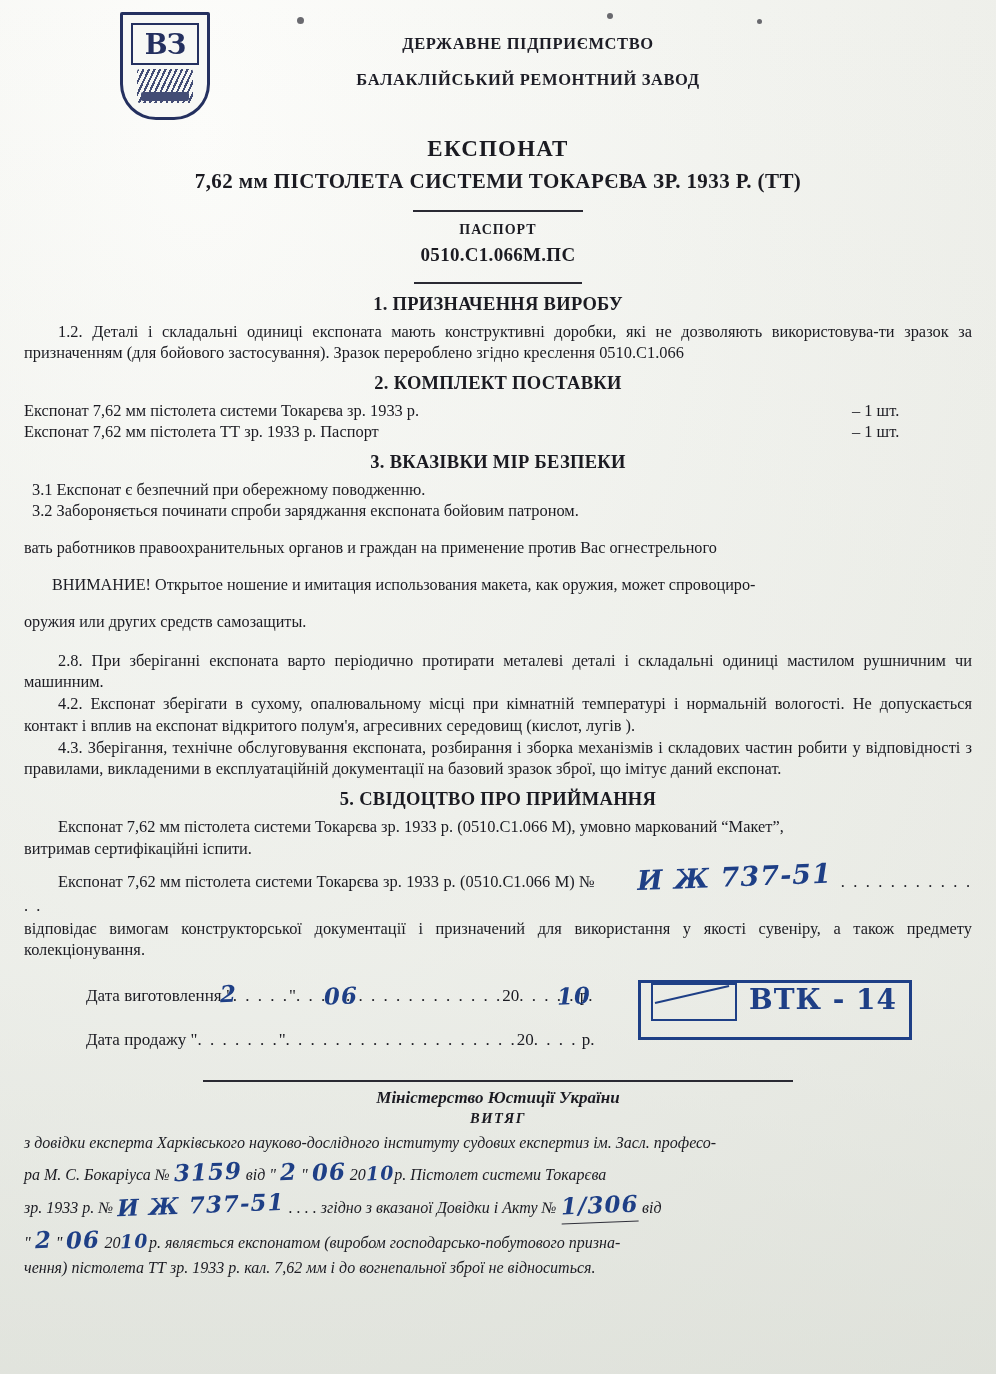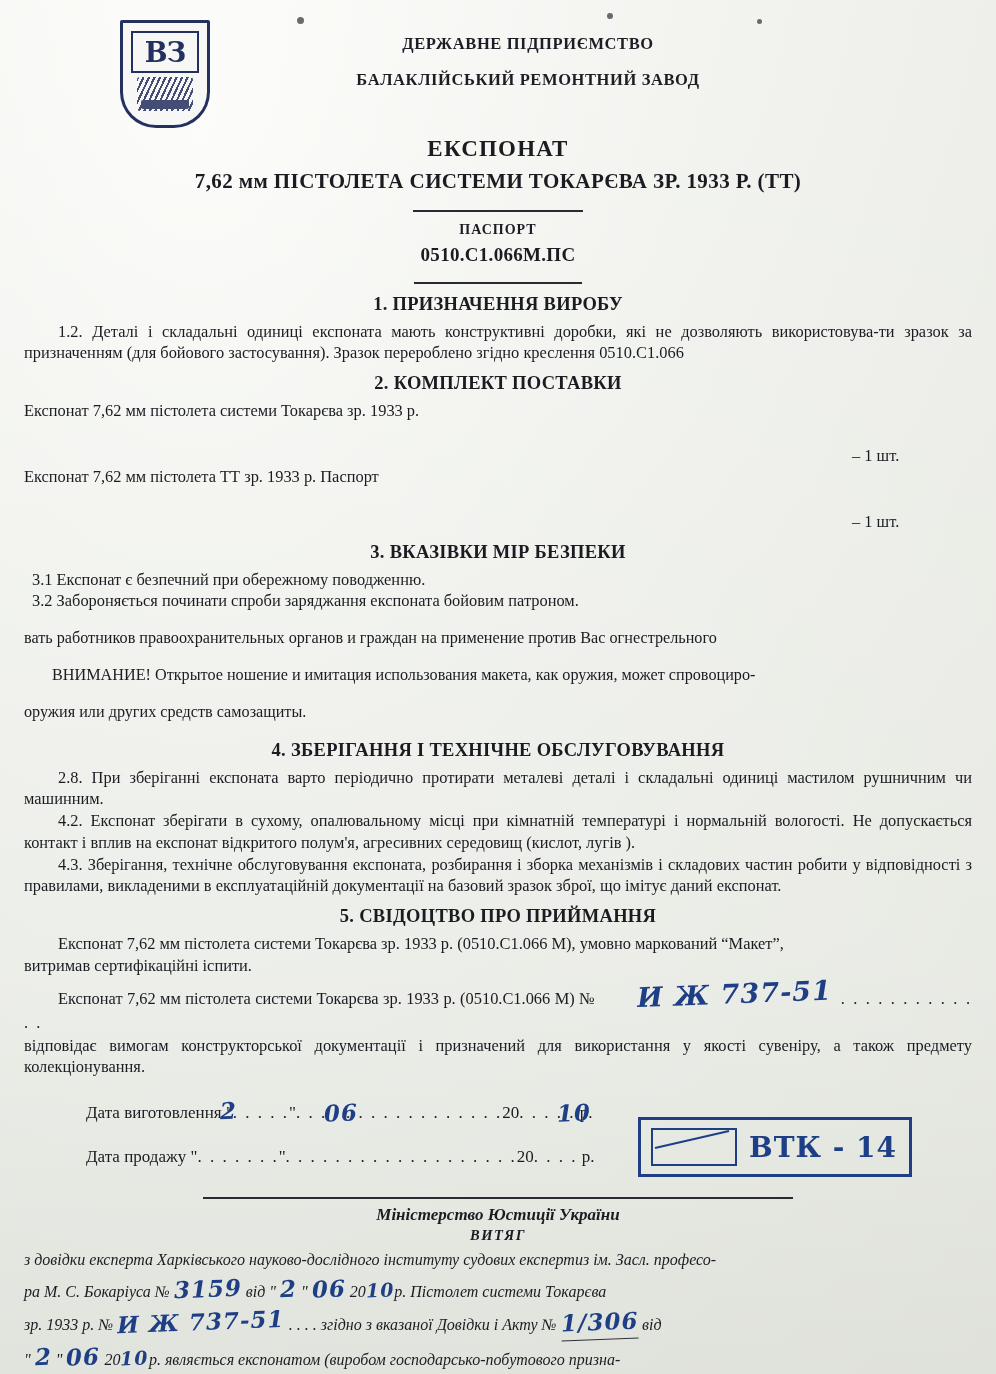--- a/index.html
+++ b/index.html
@@ -39,21 +39,21 @@
     padding: 0 24px;
   }
   
   .header {
     position: relative;
     height: 130px;
   }
   .logo {
     position: absolute;
     left: 96px;
-    top: 20px;
+    top: 12px;
     width: 84px;
     height: 102px;
     border: 3px solid #24305f;
     border-radius: 2px 2px 36px 36px;
     background: #f7f8f5;
     overflow: hidden;
   }
   .logo .bar {
     position: absolute;
     left: 8px; right: 8px; top: 8px;
@@ -155,21 +155,20 @@
     display: flex;
     font-size: 16.4px;
     line-height: 1.32;
   }
   .kit-row .name { flex: 0 0 auto; }
   .kit-row .dots { flex: 1 1 auto; }
   .kit-row .qty {
     flex: 0 0 120px;
     text-align: left;
     padding-left: 10px;
-    margin-top: 45px;
   }
   .safety-line { font-size: 16.4px; line-height: 1.30; padding-left: 32px; text-indent: -24px; }
   .ru { font-size: 16.2px; line-height: 1.30; }
   .ru.first { text-indent: 28px; }
   
   .hand {
     font-family: "DejaVu Serif", serif;
     font-style: italic;
     font-weight: 700;
     color: #1e3f86;
@@ -203,23 +202,21 @@
     color: #1e3f86;
   }
   .stamp {
     position: absolute;
     right: 60px;
     top: 6px;
     width: 268px;
     height: 54px;
     border: 3px solid #1e3f86;
     display: flex;
-    align-items: center;
     color: #1e3f86;
-    margin-top: 20px;
   }
   .stamp .box {
     width: 82px;
     height: 34px;
     margin-left: 10px;
     border: 2px solid #1e3f86;
     position: relative;
   }
   .stamp .box:after {
     content: "";
@@ -315,21 +312,20 @@
       <span class="qty">– 1 шт.</span>
     </div>
 
     <div class="sec-title">3. ВКАЗІВКИ МІР БЕЗПЕКИ</div>
     <div class="safety-line">3.1  Експонат  є безпечний при обережному поводженню.</div>
     <div class="safety-line">3.2 Забороняється  починати спроби заряджання експоната бойовим патроном.</div>
     <p class="ru">вать работников правоохранительных органов и граждан на применение против Вас огнестрельного</p>
     <p class="ru first">ВНИМАНИЕ!  Открытое ношение и имитация использования  макета, как оружия, может спровоциро-</p>
     <p class="ru">оружия или других средств самозащиты.</p>
 
-    <div class="sec-title">4. ЗБЕРІГАННЯ І ТЕХНІЧНЕ ОБСЛУГОВУВАННЯ</div>
     <p class="body ind">2.8. При зберіганні експоната варто періодично протирати металеві деталі і складальні одиниці  мастилом рушничним чи машинним.</p>
     <p class="body ind">4.2. Експонат зберігати в сухому, опалювальному місці при кімнатній температурі і нормальній вологості. Не допускається контакт і вплив на експонат відкритого полум'я, агресивних середовищ (кислот, лугів ).</p>
     <p class="body ind">4.3. Зберігання, технічне обслуговування експоната, розбирання і зборка механізмів і складових частин робити у відповідності з правилами, викладеними в експлуатаційній документації на базовий зразок зброї, що імітує даний  експонат.</p>
 
     <div class="sec-title">5. СВІДОЦТВО ПРО ПРИЙМАННЯ</div>
     <p class="body ind">Експонат  7,62 мм пістолета  системи Токарєва зр. 1933 р. (0510.С1.066 М), умовно маркований “Макет”,</p>
     <p class="body">витримав сертифікаційні іспити.</p>
     <p class="body ind" style="position:relative;">
       <span>Експонат  7,62 мм пістолета  системи Токарєва зр. 1933 р. (0510.С1.066 М) №</span>
       <span class="hand lg" style="margin:0 4px;">И Ж 737-51</span>

